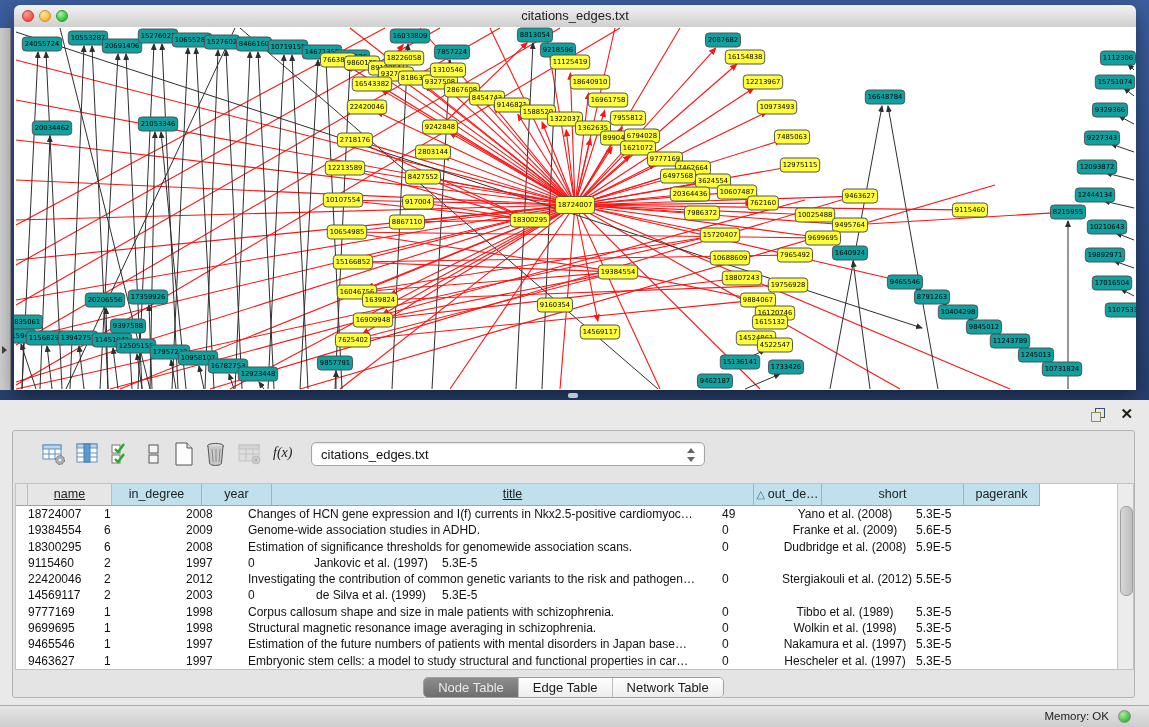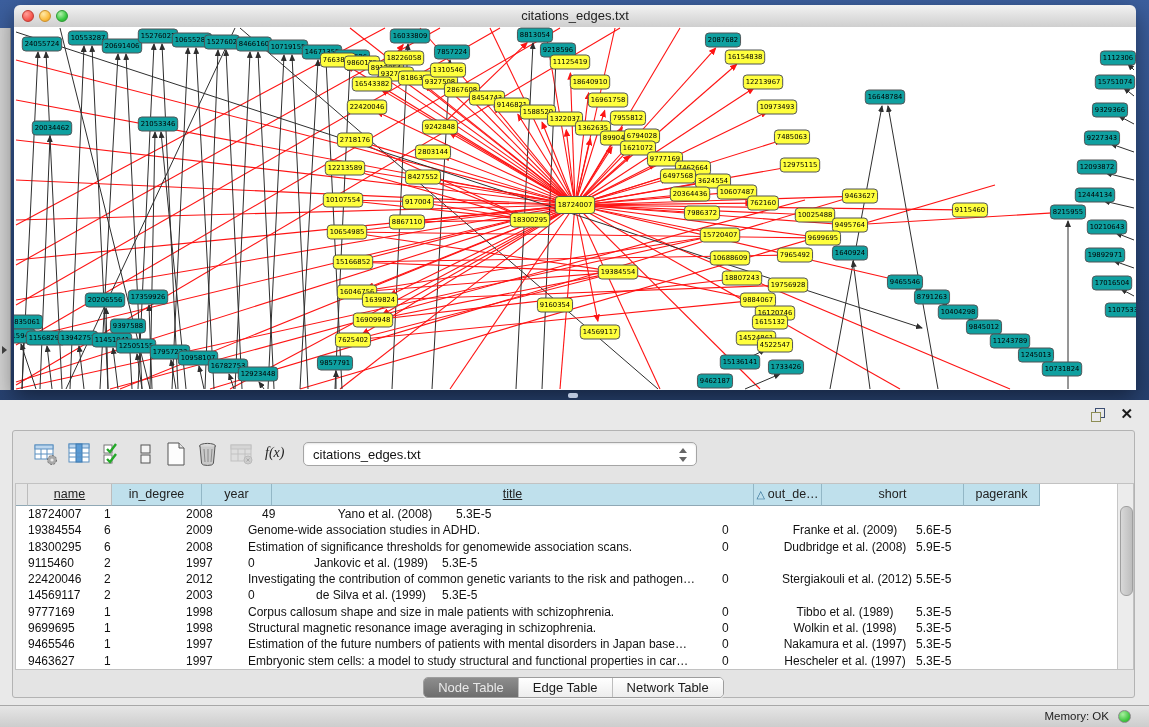--- a/index.html
+++ b/index.html
@@ -21,21 +21,21 @@
   
   .table-panel{position:absolute;left:0;top:400px;width:1149px;height:305px;background:#e9e9e9;}
   .tp-header{position:absolute;left:0;top:0;width:100%;height:30px;}
   .tp-title{position:absolute;left:14px;top:8px;font-size:13px;color:#333;margin-top:48px;}
   .float-icon{position:absolute;right:44px;top:8px;width:14px;height:13px;}
   .float-icon .sq1{position:absolute;left:4px;top:0;width:8px;height:8px;border:1.5px solid #3c4e72;background:transparent;}
   .float-icon .sq2{position:absolute;left:0;top:4px;width:8px;height:8px;border:1.5px solid #8e8e55;background:#e9e9e9;}
   .close-icon{position:absolute;right:16px;top:5px;font-size:15px;font-weight:bold;color:#1a1a1a;cursor:default;}
   .tp-body{position:absolute;left:12px;top:30px;width:1123px;height:268px;background:#e4e4e4;border:1px solid #b3b3b3;border-radius:3px;box-sizing:border-box;}
   
-  .toolbar{position:absolute;left:18px;top:8px;height:34px;width:1100px;}
+  .toolbar{position:absolute;left:26px;top:8px;height:34px;width:1100px;}
   .tbtn{position:absolute;top:2px;width:28px;height:28px;}
   .fx{font-size:14px;font-style:italic;font-family:"Liberation Serif",serif;color:#222;}
   .combo{position:absolute;left:272px;top:3px;width:394px;height:24px;background:#ffffff;border:1px solid #a5a5a5;border-radius:5px;box-sizing:border-box;box-shadow:inset 0 1px 2px rgba(0,0,0,.1);}
   .combo-text{position:absolute;left:9px;top:4px;font-size:13px;color:#111;}
   .combo-stepper{position:absolute;right:8px;top:3px;width:10px;height:18px;}
   .combo-stepper .up{position:absolute;left:1px;top:2px;width:0;height:0;border-left:4px solid transparent;border-right:4px solid transparent;border-bottom:5px solid #666;}
   .combo-stepper .dn{position:absolute;left:1px;bottom:2px;width:0;height:0;border-left:4px solid transparent;border-right:4px solid transparent;border-top:5px solid #666;}
   
   .table-wrap{position:absolute;left:2px;top:52px;width:1119px;height:187px;background:#fff;border:1px solid #c2c2c2;box-sizing:border-box;}
   .thead{position:absolute;left:0;top:0;height:22px;width:1101px;display:flex;}
@@ -606,21 +606,22 @@
             <div class="th" style="width: 68px;"><span class="sortglyph">△</span>out_de…</div>
             <div class="th" style="width: 142px;">short</div>
             <div class="th" style="width: 76px;">pagerank</div>
           </div>
         <div class="tbody" id="tbody">
             <div class="trow">
               <div class="td" style="width: 4px;"></div>
               <div class="td" style="width: 76px; text-align: left;">18724007</div>
               <div class="td" style="width: 82px; text-align: left;">1</div>
               <div class="td" style="width: 62px; text-align: left;">2008</div>
-              <div class="td" style="width: 60px; text-align: left; margin-left: 14px;">49</div>
+              <div class="td" style="width: 474px; text-align: left;">Changes of HCN gene expression and I(f) currents in Nkx2.5-positive cardiomyoc…</div>
+              <div class="td" style="width: 60px; text-align: left;">49</div>
               <div class="td" style="width: 134px; text-align: center;">Yano et al. (2008)</div>
               <div class="td" style="width: 68px; text-align: left;">5.3E-5</div>
             </div>
             <div class="trow">
               <div class="td" style="width: 4px;"></div>
               <div class="td" style="width: 76px; text-align: left;">19384554</div>
               <div class="td" style="width: 82px; text-align: left;">6</div>
               <div class="td" style="width: 62px; text-align: left;">2009</div>
               <div class="td" style="width: 474px; text-align: left;">Genome-wide association studies in ADHD.</div>
               <div class="td" style="width: 60px; text-align: left;">0</div>
@@ -636,21 +637,21 @@
               <div class="td" style="width: 60px; text-align: left;">0</div>
               <div class="td" style="width: 134px; text-align: center;">Dudbridge et al. (2008)</div>
               <div class="td" style="width: 68px; text-align: left;">5.9E-5</div>
             </div>
             <div class="trow">
               <div class="td" style="width: 4px;"></div>
               <div class="td" style="width: 76px; text-align: left;">9115460</div>
               <div class="td" style="width: 82px; text-align: left;">2</div>
               <div class="td" style="width: 62px; text-align: left;">1997</div>
               <div class="td" style="width: 60px; text-align: left;">0</div>
-              <div class="td" style="width: 134px; text-align: center;">Jankovic et al. (1989)</div>
+              <div class="td" style="width: 134px; text-align: center;">Jankovic et al. (1997)</div>
               <div class="td" style="width: 68px; text-align: left;">5.3E-5</div>
             </div>
             <div class="trow">
               <div class="td" style="width: 4px;"></div>
               <div class="td" style="width: 76px; text-align: left;">22420046</div>
               <div class="td" style="width: 82px; text-align: left;">2</div>
               <div class="td" style="width: 62px; text-align: left;">2012</div>
               <div class="td" style="width: 474px; text-align: left;">Investigating the contribution of common genetic variants to the risk and pathogen…</div>
               <div class="td" style="width: 60px; text-align: left;">0</div>
               <div class="td" style="width: 134px; text-align: center;">Stergiakouli et al. (2012)</div>

